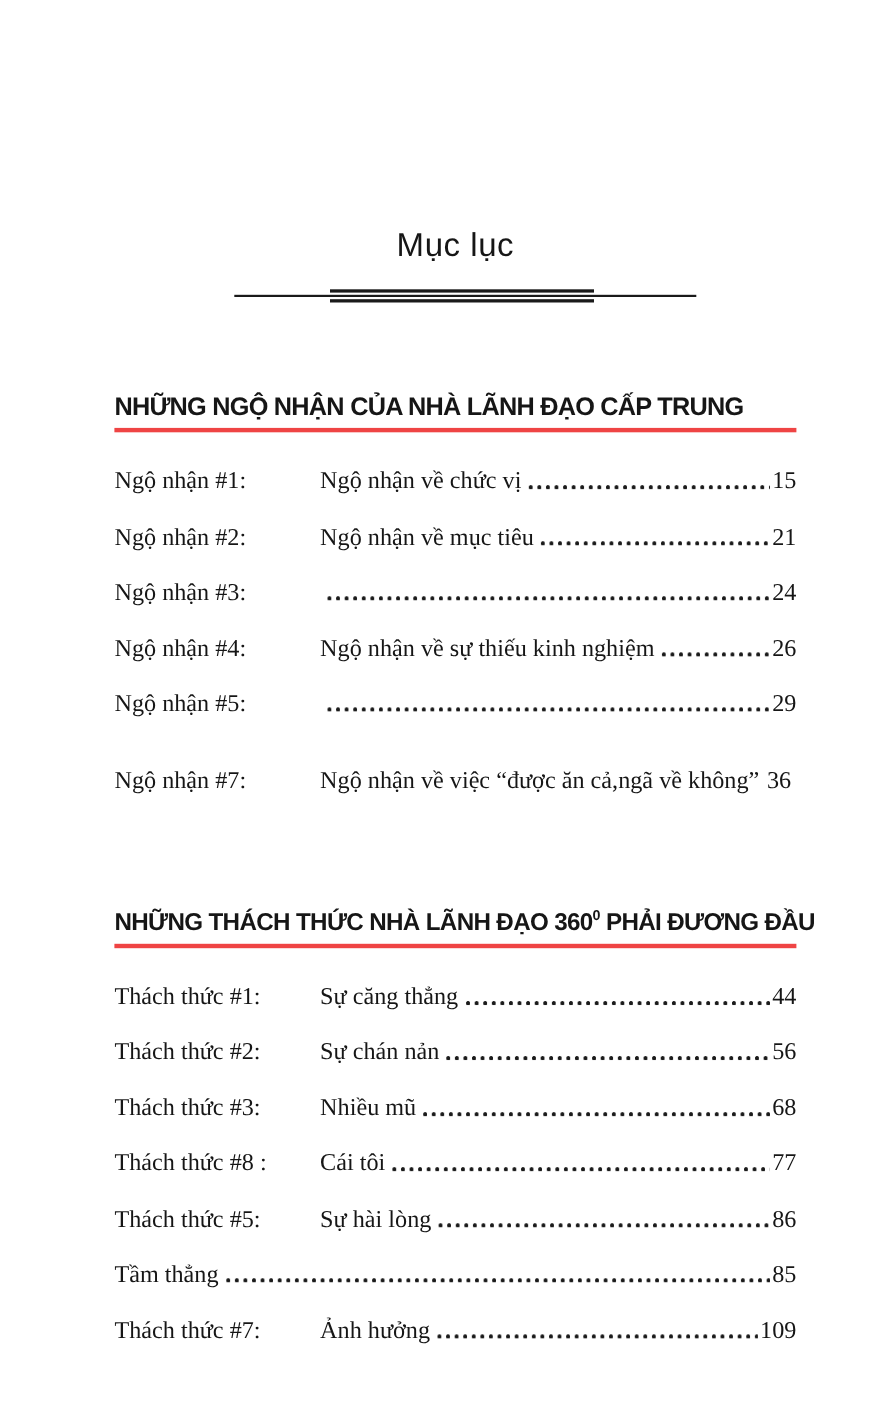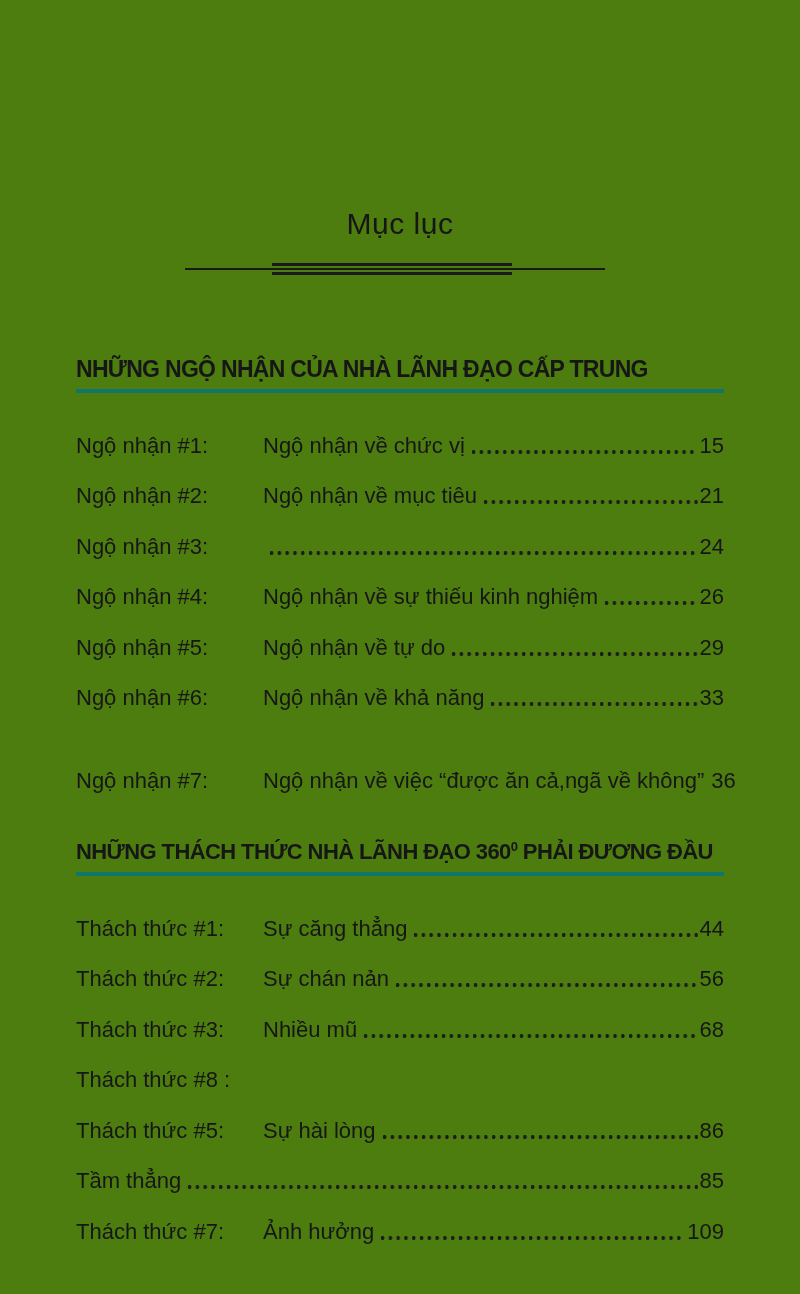--- a/index.html
+++ b/index.html
@@ -2,24 +2,25 @@
 <html><head>
 <meta charset="utf-8">
 <style>
   * { margin: 0; padding: 0; box-sizing: border-box; }
   html, body { background: #e8e8e8; }
   .page {
     position: relative;
     width: 800px;
     height: 1294px;
     margin: 0 auto;
-    background: #4d7c0f;
+    background: #ffffff;
     color: #161616;
     font-family: "Liberation Sans", "DejaVu Sans", sans-serif;
     overflow: hidden;
+    padding-left: 28px;
   }
   .page-title {
     margin-top: 206px;
     text-align: center;
     font-size: 30px;
     line-height: 36px;
     font-weight: 400;
     letter-spacing: 0.5px;
   }
   .divider { margin-top: 21px; }
@@ -27,36 +28,37 @@
   .divider .short { width: 240px; height: 3px; margin-left: 272px; }
   .divider .long  { width: 420px; height: 2px; margin-left: 185px; margin-top: 2px; margin-bottom: 2px; }
   .content { padding: 0 76px; }
   .section-heading {
     font-weight: 700;
     font-size: 23px;
     line-height: 28px;
     letter-spacing: -0.7px;
     white-space: nowrap;
     padding-bottom: 6px;
-    border-bottom: 4px solid #0f766e;
-  }
-  .section-heading.second { font-size: 22px; letter-spacing: -0.6px; margin-top: 38px; }
+    border-bottom: 4px solid #ef4444;
+  }
+  .section-heading.second { font-size: 22px; letter-spacing: -0.6px; margin-top: 74px; }
   .section-heading sup {
     font-size: 13px;
     vertical-align: super;
     line-height: 0;
   }
   .toc { margin-top: 16px; }
   .toc-row {
     display: flex;
-    align-items: flex-end;
+    align-items: center;
     height: 50.5px;
     font-size: 22px;
     line-height: 28px;
     padding-top: 6px;
+    font-family: Liberation Serif, serif;
   }
   .toc-row.multiline { height: 88px; }
   .col-label { width: 187px; flex: 0 0 187px; }
   .col-entry { flex: 1; display: flex; align-items: flex-start; min-width: 0; }
   .entry-title { white-space: nowrap; }
   .leader {
     flex: 1;
     height: 28px;
     margin-left: 5px;
     margin-right: 2px;
@@ -124,34 +126,25 @@
         <div class="col-entry">
           <span class="entry-title">Ngộ nhận về sự thiếu kinh nghiệm</span>
           <span class="leader"></span>
           <span class="page-num">26</span>
         </div>
       </div>
 
       <div class="toc-row">
         <div class="col-label">Ngộ nhận #5:</div>
         <div class="col-entry">
-          <span class="entry-title">Ngộ nhận về tự do</span>
           <span class="leader"></span>
           <span class="page-num">29</span>
         </div>
       </div>
 
-      <div class="toc-row">
-        <div class="col-label">Ngộ nhận #6:</div>
-        <div class="col-entry">
-          <span class="entry-title">Ngộ nhận về khả năng</span>
-          <span class="leader"></span>
-          <span class="page-num">33</span>
-        </div>
-      </div>
 
       <div class="toc-row multiline">
         <div class="col-label" style="line-height:38px;">Ngộ nhận #7:</div>
         <div class="col-title-wrap">
           <div class="title-line">Ngộ nhận về việc “được ăn cả,</div>
           <div class="title-line2">
             <span class="entry-title">ngã về không”</span>
             <span class="leader"></span>
             <span class="page-num">36</span>
           </div>
@@ -186,20 +179,25 @@
         <div class="col-label">Thách thức #3:</div>
         <div class="col-entry">
           <span class="entry-title">Nhiều mũ</span>
           <span class="leader"></span>
           <span class="page-num">68</span>
         </div>
       </div>
 
       <div class="toc-row">
         <div class="col-label">Thách thức #8 :</div>
+        <div class="col-entry">
+          <span class="entry-title">Cái tôi</span>
+          <span class="leader"></span>
+          <span class="page-num">77</span>
+        </div>
       </div>
 
       <div class="toc-row">
         <div class="col-label">Thách thức #5:</div>
         <div class="col-entry">
           <span class="entry-title">Sự hài lòng</span>
           <span class="leader"></span>
           <span class="page-num">86</span>
         </div>
       </div>

